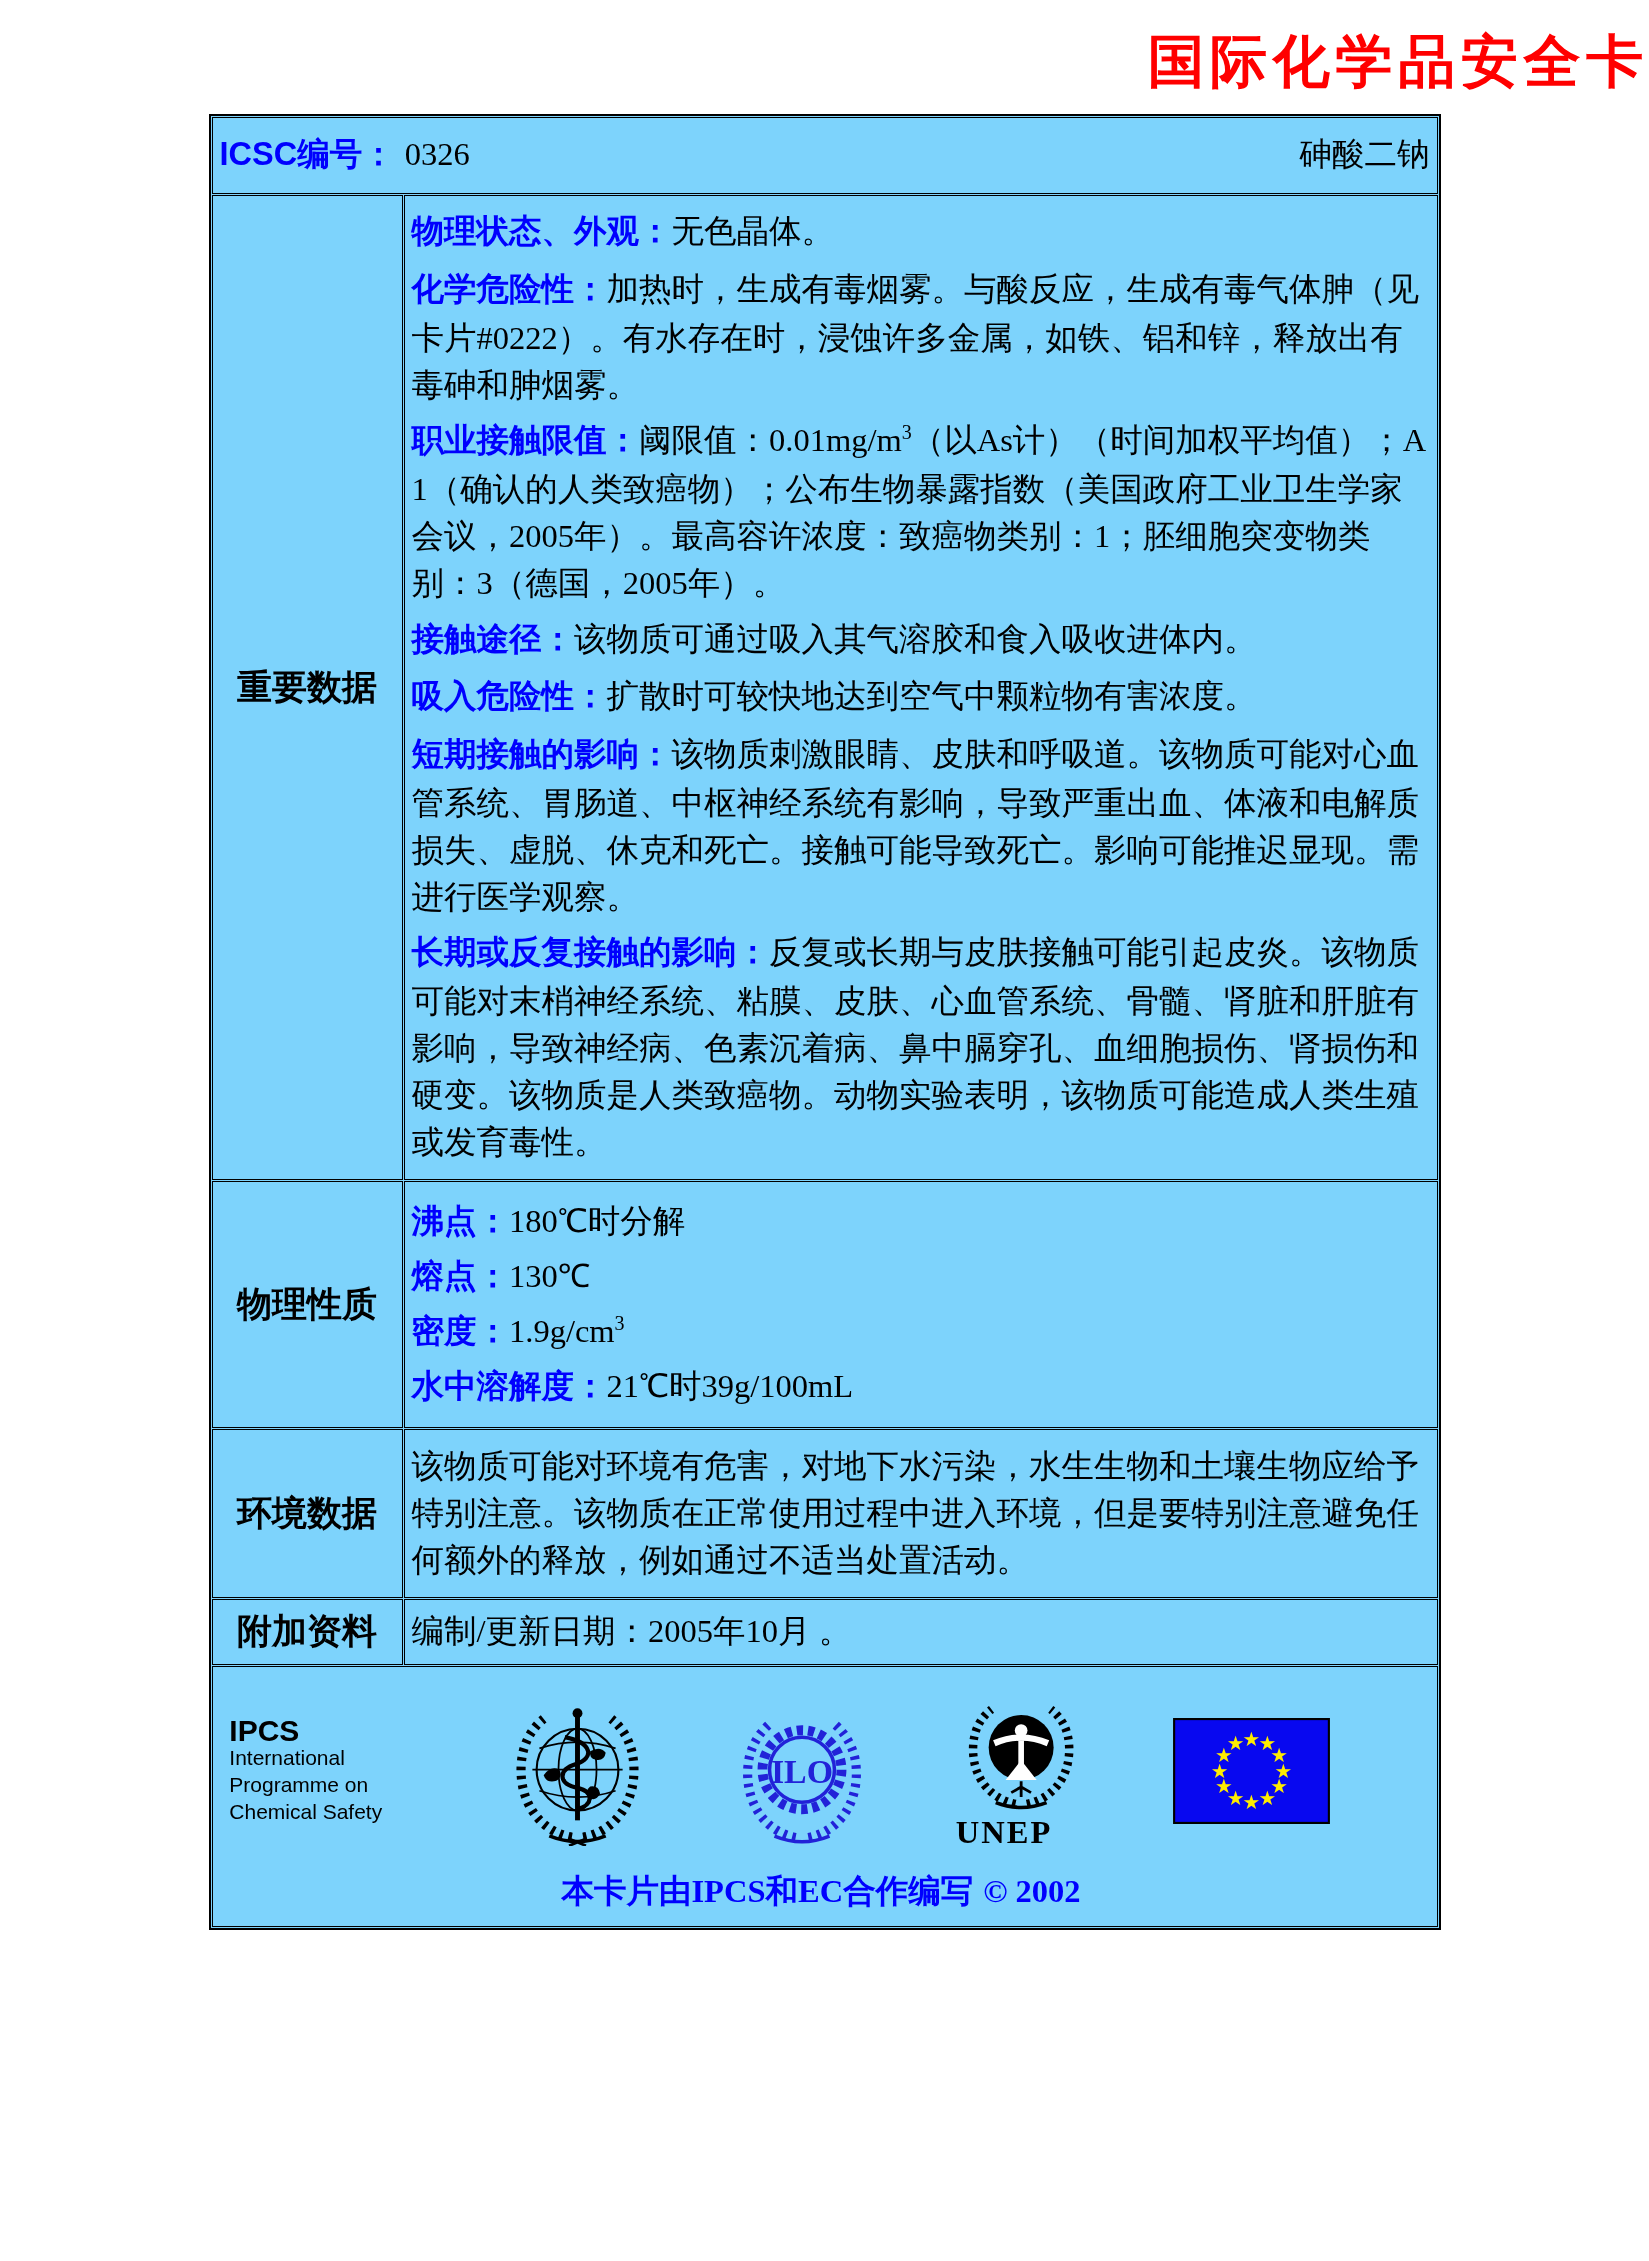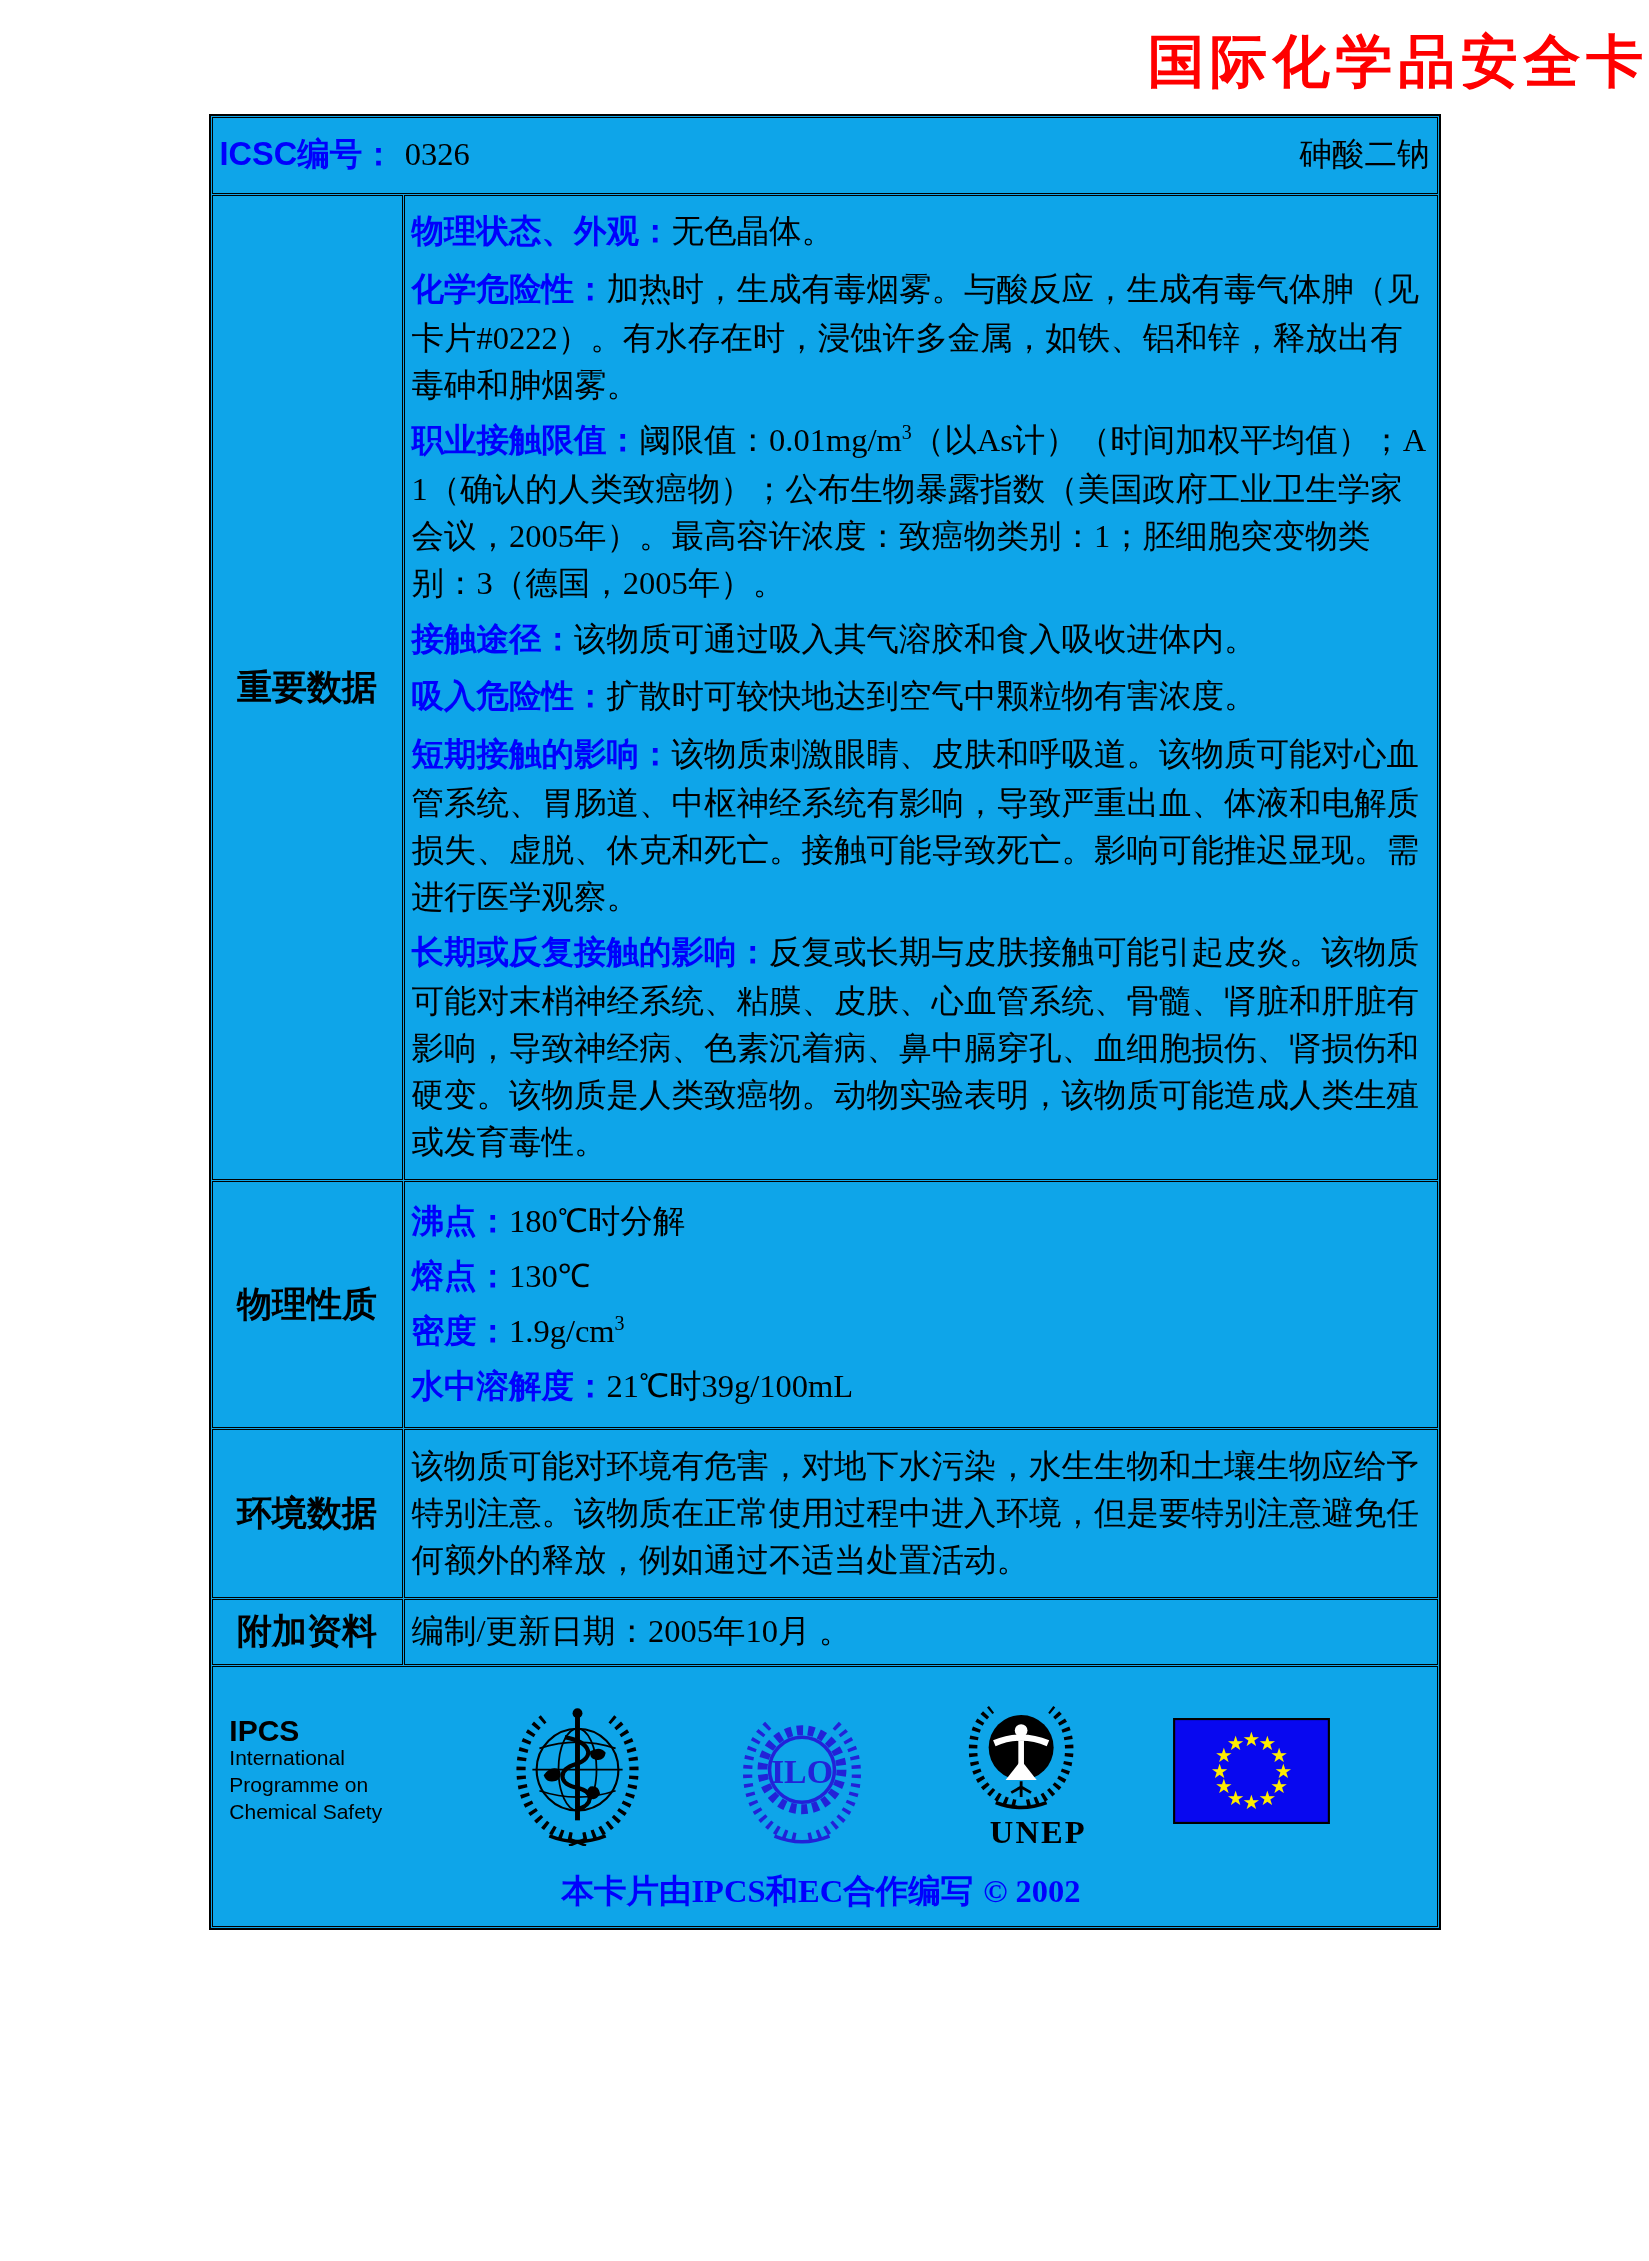--- a/index.html
+++ b/index.html
@@ -20,21 +20,21 @@
     font-size: 57px;
     letter-spacing: 5.7px;
     line-height: 1.1;
   }
 
   table.card {
     margin: 0 auto;
     width: 1232px;
     border: 2.8px solid #000;
     border-spacing: 1.4px;
-    background: #0ea5e9;
+    background: #7dd3fc;
     table-layout: fixed;
   }
   table.card td {
     border: 1.4px solid #000;
     vertical-align: middle;
     color: #000;
   }
 
   .header-cell { padding: 15.5px 7px; }
   .header-flex { display: flex; align-items: baseline; }
@@ -84,21 +84,21 @@
   }
   .ipcs-block {
     width: 191px;
     font-family: "Liberation Sans", sans-serif;
     font-size: 21px;
     line-height: 27px;
     color: #000;
   }
   .ipcs-acronym { font-weight: bold; font-size: 30px; }
 
-  .unep-wrap { text-align: right; }
+  .unep-wrap { text-align: left; }
   .unep-text {
     font-family: "Liberation Serif", serif;
     font-weight: bold;
     font-size: 32.5px;
     letter-spacing: 2.1px;
     margin-top: 1.4px;
   }
   .caption-line {
     text-align: center;
     margin-top: 18.4px;

